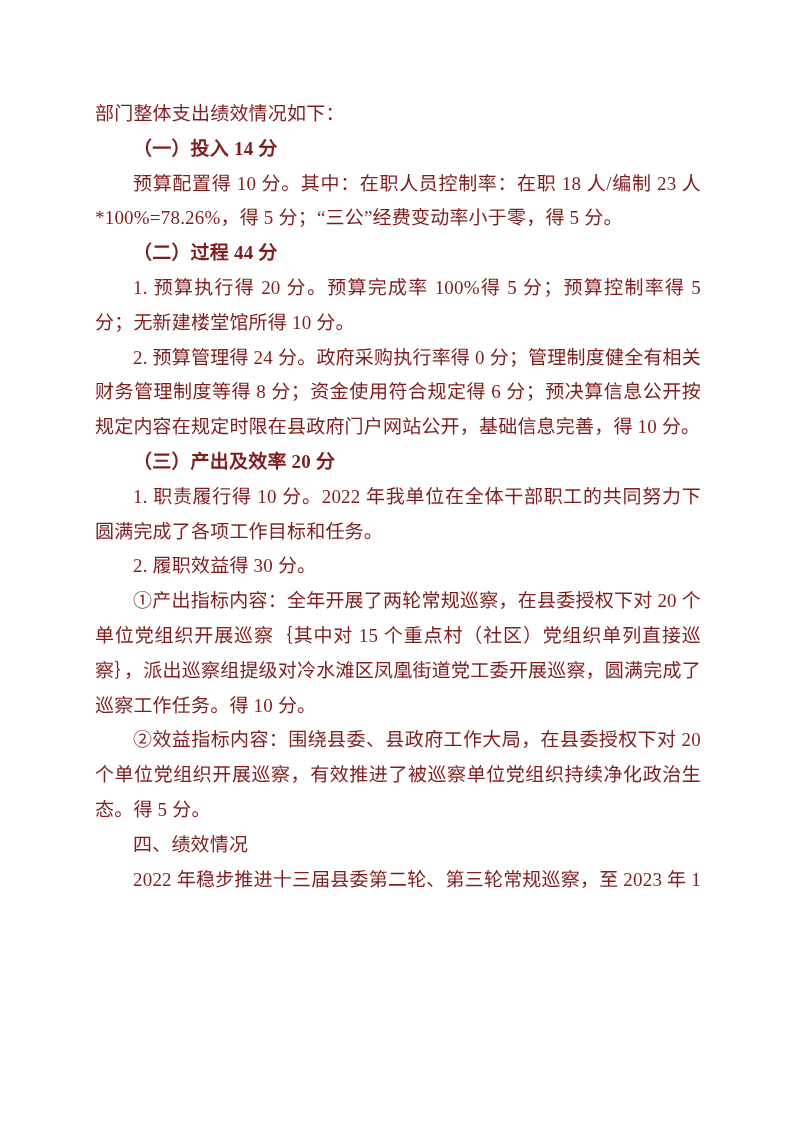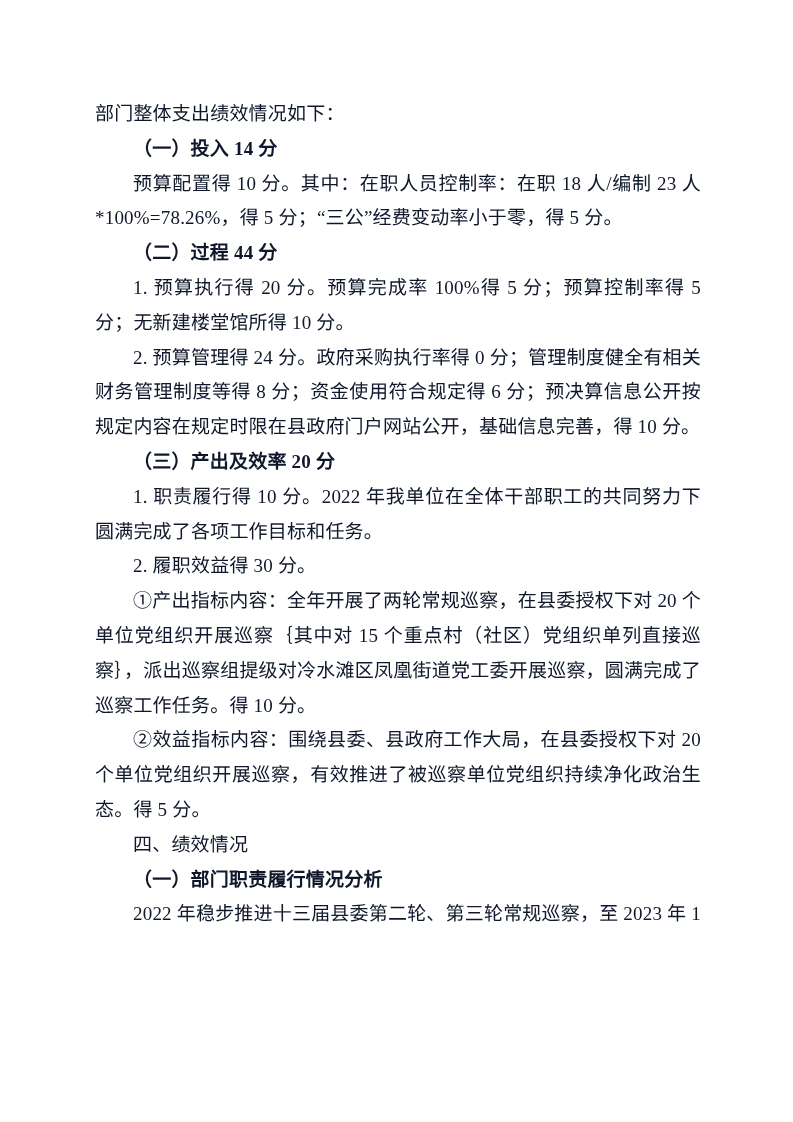--- a/index.html
+++ b/index.html
@@ -8,21 +8,21 @@
     background: #ffffff;
   }
   .page {
     position: relative;
     width: 793px;
     height: 1122px;
     margin: 0 auto;
     background: #ffffff;
     overflow: hidden;
     font-family: "Liberation Serif", "DejaVu Serif", serif;
-    color: #0f172a;
+    color: #7f1d1d;
   }
   .text-block {
     position: absolute;
     top: 97px;
     left: 95px;
     width: 606px;
   }
   .text-block p {
     margin: 0;
     padding: 0;
@@ -50,16 +50,15 @@
     <p>预算配置得 10 分。其中：在职人员控制率：在职 18 人/编制 23 人*100%=78.26%，得 5 分；“三公”经费变动率小于零，得 5 分。</p>
     <p class="heading">（二）过程 44 分</p>
     <p>1. 预算执行得 20 分。预算完成率 100%得 5 分；预算控制率得 5 分；无新建楼堂馆所得 10 分。</p>
     <p>2. 预算管理得 24 分。政府采购执行率得 0 分；管理制度健全有相关财务管理制度等得 8 分；资金使用符合规定得 6 分；预决算信息公开按规定内容在规定时限在县政府门户网站公开，基础信息完善，得 10 分。</p>
     <p class="heading">（三）产出及效率 20 分</p>
     <p>1. 职责履行得 10 分。2022 年我单位在全体干部职工的共同努力下圆满完成了各项工作目标和任务。</p>
     <p>2. 履职效益得 30 分。</p>
     <p>①产出指标内容：全年开展了两轮常规巡察，在县委授权下对 20 个单位党组织开展巡察｛其中对 15 个重点村（社区）党组织单列直接巡察｝，派出巡察组提级对冷水滩区凤凰街道党工委开展巡察，圆满完成了巡察工作任务。得 10 分。</p>
     <p>②效益指标内容：围绕县委、县政府工作大局，在县委授权下对 20 个单位党组织开展巡察，有效推进了被巡察单位党组织持续净化政治生态。得 5 分。</p>
     <p>四、绩效情况</p>
-    <p class="heading">（一）部门职责履行情况分析</p>
     <p>2022 年稳步推进十三届县委第二轮、第三轮常规巡察，至 2023 年 1</p>
   </div>
 </div>
 
 </body></html>

